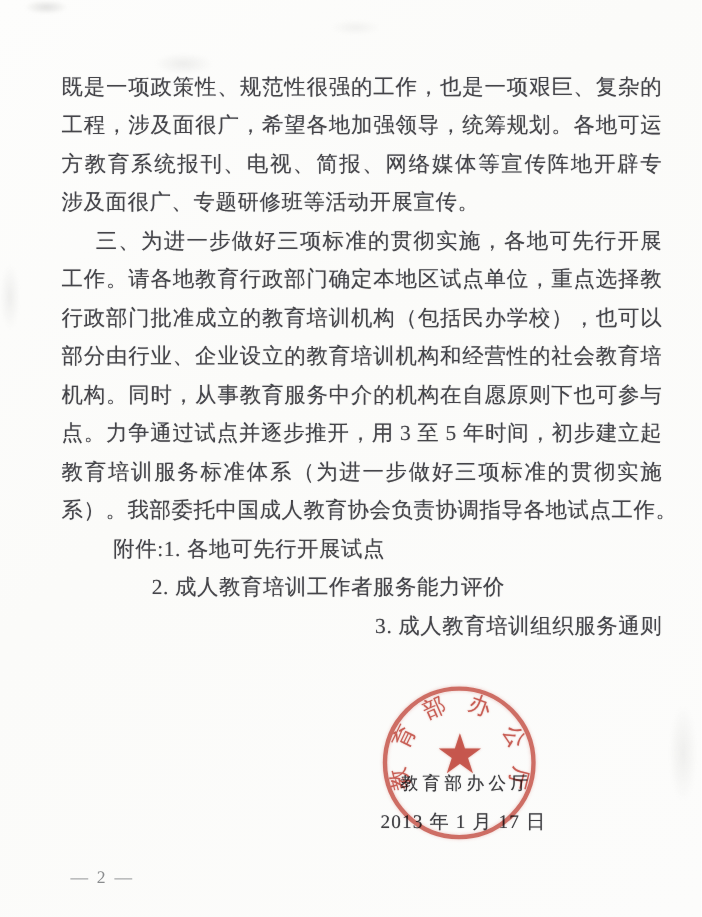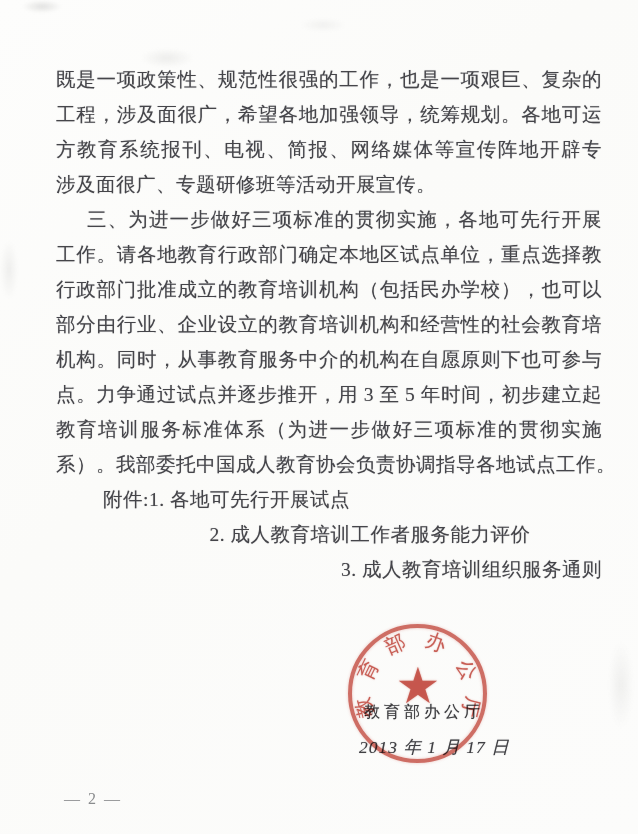--- a/index.html
+++ b/index.html
@@ -58,26 +58,25 @@
   .sig-org {
     position: absolute;
     left: 364px; top: 702px;
     font-size: 16px;
     letter-spacing: 4px;
     color: #3b3b3e;
     text-shadow: 0 0 1px rgba(60,60,64,0.5);
   }
   .sig-date {
     position: absolute;
-    left: 359px; top: 735px;
+    left: 346px; top: 735px;
     font-size: 17.5px;
     letter-spacing: 1px;
     color: #404044;
     text-shadow: 0 0 1px rgba(60,60,64,0.45);
-    font-style: italic;
   }
   .seal {
     position: absolute;
     left: 348px; top: 624px;
     width: 139px; height: 139px;
     mix-blend-mode: multiply;
     opacity: 0.92;
   }
   .seal-ring {
     position: absolute;
@@ -137,21 +136,21 @@
       <div class="line">涉及面很广、专题研修班等活动开展宣传。</div>
       <div class="line just" style="padding-left: 31px;">三、为进一步做好三项标准的贯彻实施，各地可先行开展试点</div>
       <div class="line just">工作。请各地教育行政部门确定本地区试点单位，重点选择教育</div>
       <div class="line just">行政部门批准成立的教育培训机构（包括民办学校），也可以选择</div>
       <div class="line just">部分由行业、企业设立的教育培训机构和经营性的社会教育培训</div>
       <div class="line just">机构。同时，从事教育服务中介的机构在自愿原则下也可参与试</div>
       <div class="line just">点。力争通过试点并逐步推开，用 3 至 5 年时间，初步建立起成人</div>
       <div class="line just">教育培训服务标准体系（为进一步做好三项标准的贯彻实施</div>
       <div class="line">系）。我部委托中国成人教育协会负责协调指导各地试点工作。</div>
       <div class="line" style="padding-left: 47px;">附件:1. 各地可先行开展试点</div>
-      <div class="line" style="padding-left: 82px; text-align: center;">2. 成人教育培训工作者服务能力评价</div>
+      <div class="line" style="padding-left: 82px;">2. 成人教育培训工作者服务能力评价</div>
       <div class="line" style="padding-left: 82px; text-align: right;">3. 成人教育培训组织服务通则</div>
     </div>
 
   <div class="seal-group">
     <div class="sig-org">教育部办公厅</div>
     <div class="sig-date">2013 年 1 月 17 日</div>
     <div class="seal">
       <div class="seal-ring"></div>
       <div class="seal-star">★</div>
 

